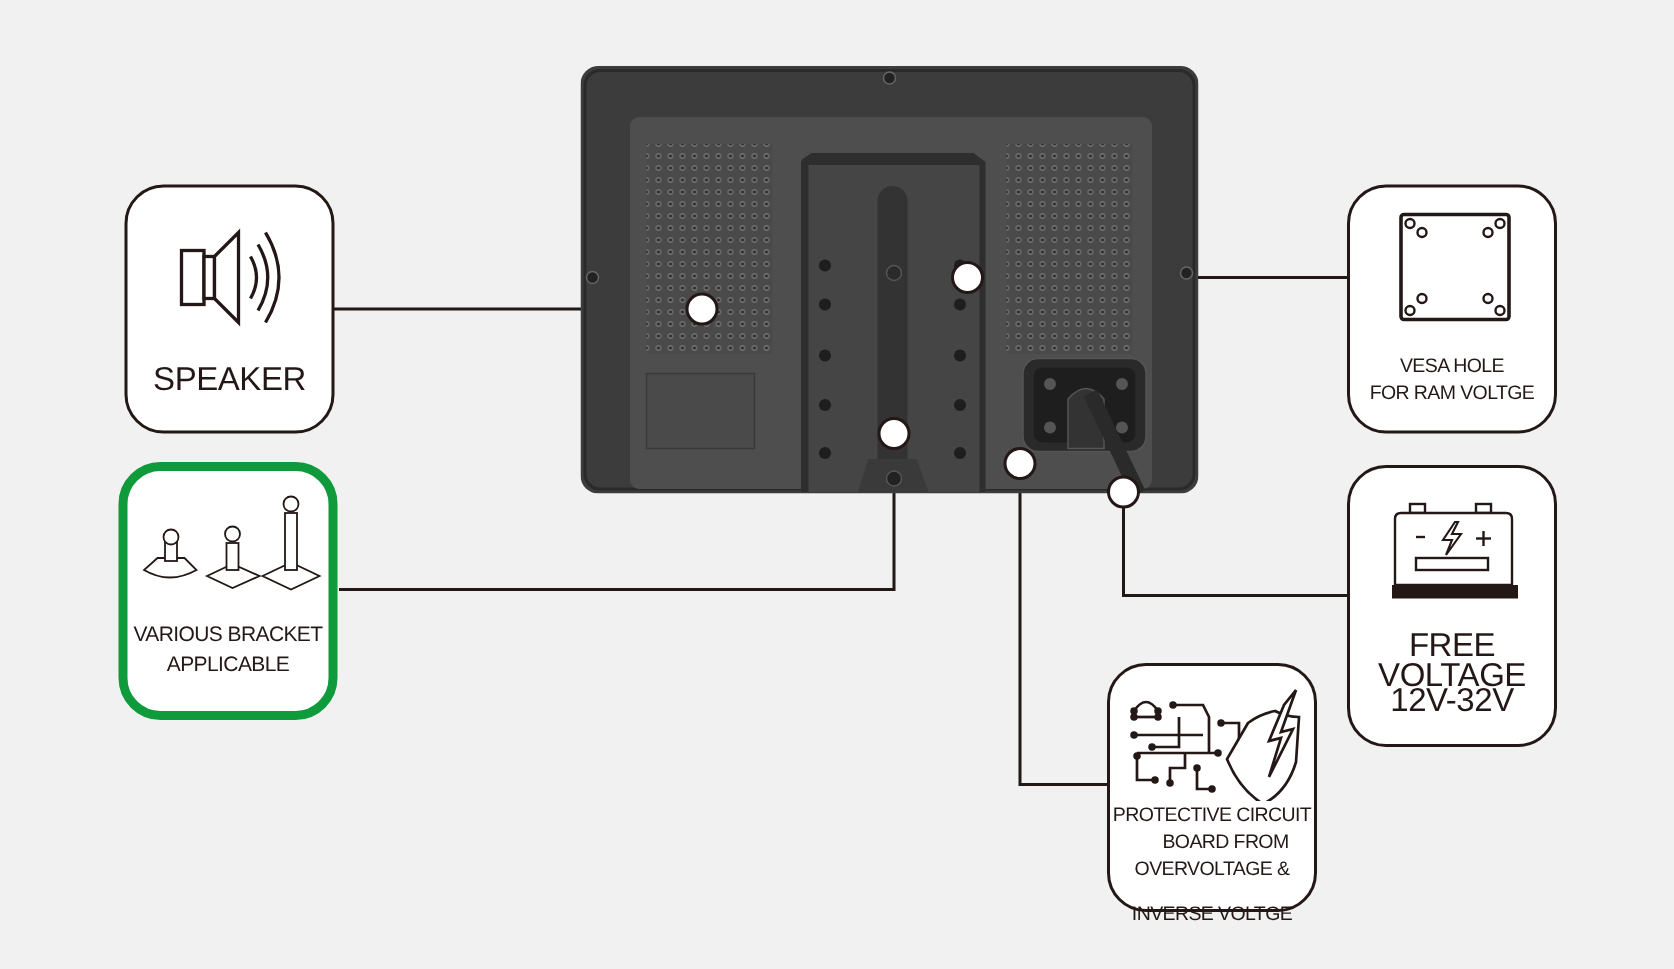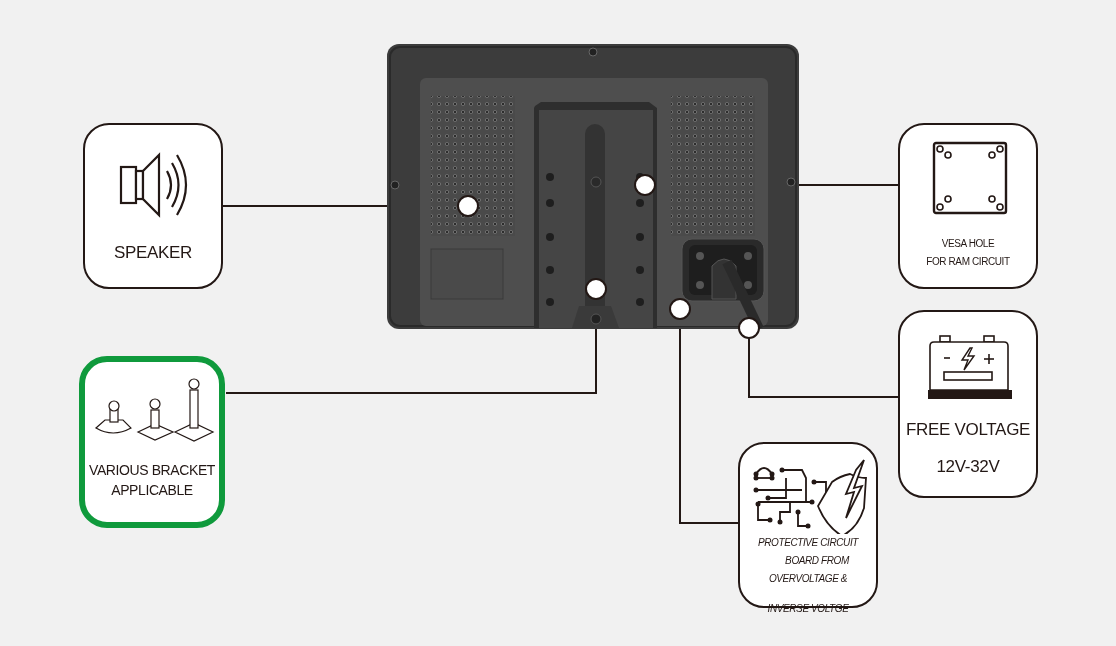--- a/index.html
+++ b/index.html
@@ -1,20 +1,20 @@
 <!DOCTYPE html>
 <html><head>
 <meta charset="utf-8">
 <style>
   html, body { margin:0; padding:0; }
   body { width:1116px; height:646px; background:#f1f1f1; position:relative; overflow:hidden; font-family:"Liberation Sans", sans-serif; }
   .card { position:absolute; background:#fff; border:2px solid #231815; border-radius:26px; box-sizing:border-box; text-align:center; color:#231815; }
   .card.green { border:6px solid #0f9a3c; border-radius:28px; }
-  .card .label { position:absolute; left:0; right:0; font-size:17px; line-height:20px; letter-spacing:-0.3px; }
-  .card .label.sm { font-size:10px; line-height:18px; letter-spacing:-0.4px; }
+  .card .label { position:absolute; left:0; right:0; font-size:22px; line-height:20px; letter-spacing:-0.3px; }
+  .card .label.sm { font-size:13px; line-height:18px; letter-spacing:-0.4px; }
   .card .label.md { font-size:14px; line-height:20px; letter-spacing:-0.4px; }
   .card svg { position:absolute; }
   .lines { position:absolute; left:0; top:0; }
   .monitor { position:absolute; left:387px; top:44px; width:412px; height:285px; }
 </style>
 </head>
 <body>
 
 <svg class="lines" width="1116" height="646">
   <g stroke="#231815" stroke-width="2" fill="none">
@@ -104,21 +104,21 @@
     </g>
     <g fill="none" stroke="#231815" stroke-width="2.2">
       <path d="M50 24 Q58 38 50 52"></path>
       <path d="M55 16 Q68 38 55 60"></path>
       <path d="M60 8 Q78 38 60 68"></path>
     </g>
   </svg>
   <div class="label" style="top:118px;">SPEAKER</div>
 </div>
 
-<div class="card green" style="left:79px;top:308px;width:146px;height:172px;margin-top:48px;">
+<div class="card green" style="left:79px;top:308px;width:146px;height:172px;">
   <svg style="left:8px;top:14px;" width="124" height="68" viewBox="0 0 124 68">
     <g fill="#fff" stroke="#231815" stroke-width="1.2">
       <path d="M3 52 Q20 62 38 52 L30 44 L12 44 Z"></path>
       <rect x="17" y="32" width="8" height="14"></rect>
       <circle cx="21" cy="30" r="5"></circle>
       <path d="M45 56 L62 48 L80 56 L62 64 Z"></path>
       <rect x="58" y="34" width="8" height="18"></rect>
       <circle cx="62" cy="28" r="5"></circle>
       <path d="M82 56 L101 47 L120 56 L101 65 Z"></path>
       <rect x="97" y="14" width="8" height="38"></rect>
@@ -137,42 +137,42 @@
         <circle cx="16" cy="14" r="3"></circle>
       <circle cx="68" cy="8" r="3"></circle>
         <circle cx="60" cy="14" r="3"></circle>
       <circle cx="8" cy="66" r="3"></circle>
         <circle cx="16" cy="58" r="3"></circle>
       <circle cx="68" cy="66" r="3"></circle>
         <circle cx="60" cy="58" r="3"></circle>
     </g>
   </svg>
   <div class="label sm" style="top:110px;">VESA HOLE</div>
-  <div class="label sm" style="top:128px;">FOR RAM CIRCUIT</div>
+  <div class="label sm" style="top:128px;">FOR RAM VOLTGE</div>
 </div>
 
 <div class="card" style="left:898px;top:310px;width:140px;height:188px;">
   <svg style="left:26px;top:22px;" width="88" height="66" viewBox="0 0 88 66">
     <g fill="#fff" stroke="#231815" stroke-width="1.6">
       <rect x="14" y="2" width="10" height="6"></rect>
       <rect x="58" y="2" width="10" height="6"></rect>
       <path d="M4 12 Q4 8 8 8 L78 8 Q82 8 82 12 L82 56 L4 56 Z"></path>
       <rect x="18" y="38" width="48" height="8"></rect>
     </g>
     <rect x="2" y="56" width="84" height="9" fill="#231815"></rect>
     <line x1="18" y1="24" x2="24" y2="24" stroke="#231815" stroke-width="1.6"></line>
     <line x1="63" y1="20" x2="63" y2="30" stroke="#231815" stroke-width="1.6"></line>
     <line x1="58" y1="25" x2="68" y2="25" stroke="#231815" stroke-width="1.6"></line>
     <path d="M44 14 L36 26 L42 26 L38 36 L48 22 L42 22 L46 14 Z" fill="none" stroke="#231815" stroke-width="1.4"></path>
   </svg>
   <div class="label" style="top:108px;">FREE VOLTAGE</div>
   <div class="label" style="top:145px;">12V-32V</div>
 </div>
 
-<div class="card" style="left:738px;top:442px;width:140px;height:166px;font-style:italic;">
+<div class="card" style="left:738px;top:442px;width:140px;height:166px;">
   <svg style="left:6px;top:4px;" width="128" height="86" viewBox="0 0 128 86">
     <g fill="none" stroke="#231815" stroke-width="1.8">
       <path d="M10 26 Q18 14 26 26"></path>
       <line x1="10" y1="30" x2="26" y2="30"></line>
       <path d="M36 22 L56 22 L60 30 L60 54"></path>
       <line x1="10" y1="42" x2="56" y2="42"></line>
       <path d="M40 30 L40 50 L22 50"></path>
       <path d="M12 56 L12 72 L24 72"></path>
       <line x1="12" y1="54" x2="66" y2="54"></line>
       <path d="M34 74 L34 64 L44 64 L44 54"></path>

